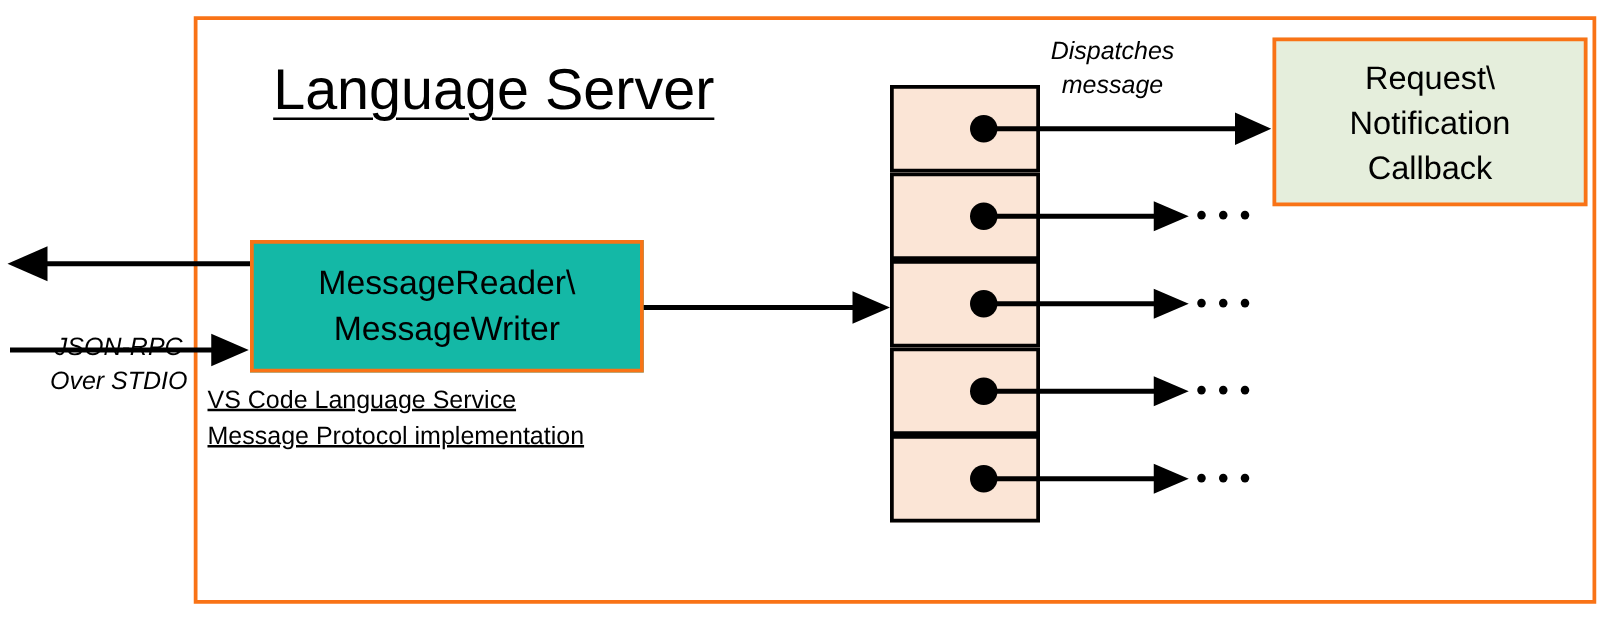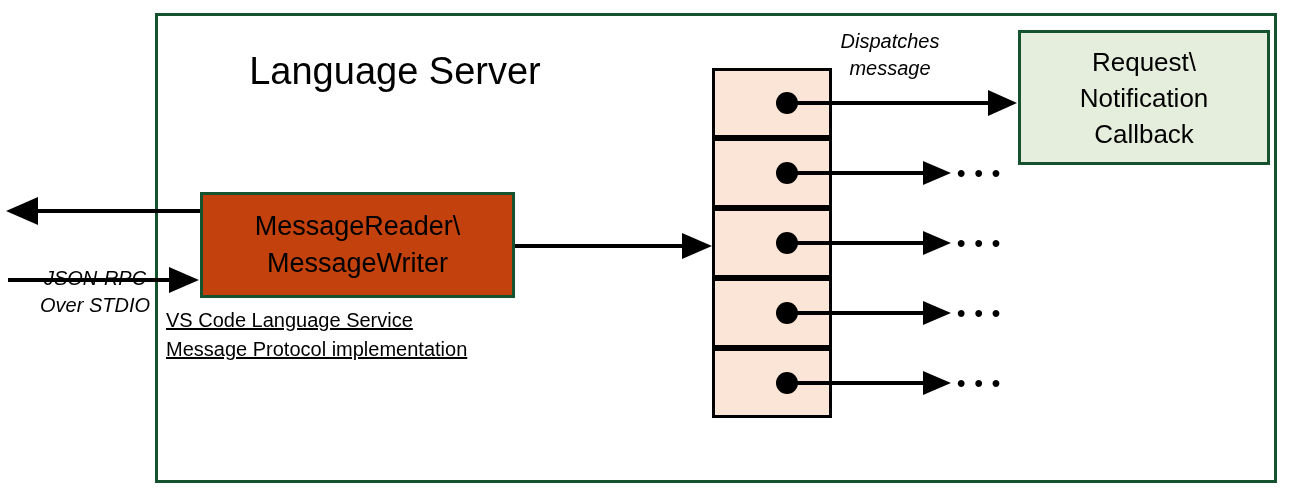--- a/index.html
+++ b/index.html
@@ -1,31 +1,31 @@
 <!DOCTYPE html>
 <html><head>
 <meta charset="utf-8">
 <style>
   html,body { margin:0; padding:0; background:#ffffff; }
   .canvas {
     position:relative; width:1291px; height:494px; background:#ffffff;
     font-family:"Liberation Sans", sans-serif; color:#000; overflow:hidden;
   }
   .abs { position:absolute; box-sizing:border-box; }
-  .box { position:absolute; box-sizing:border-box; border:3px solid #14532d;
+  .box { position:absolute; box-sizing:border-box; border:3px solid #f97316;
          display:flex; align-items:center; justify-content:center; text-align:center; }
   .pre { white-space:pre-line; }
   .outer-box { left:155px; top:13px; width:1122px; height:470px; background:#ffffff; }
   .title {
     left:195px; top:48px; width:400px; text-align:center;
-    font-size:38px; line-height:46px;
-    text-decoration-thickness:2px; text-underline-offset:7px;
+    font-size:46px; line-height:46px;
+    text-decoration:underline; text-decoration-thickness:2px; text-underline-offset:7px;
   }
   .reader-box { left:200px; top:192px; width:315px; height:106px;
-    background:#c2410c; font-size:27px; line-height:37px; }
+    background:#14b8a6; font-size:27px; line-height:37px; }
   .reader-caption { left:166px; top:306px; width:380px; text-align:left;
     font-size:20px; line-height:29px;text-decoration:underline; }
   .stdio-label { left:15px; top:221px; width:160px; text-align:center;
     font-style:italic; font-size:20px; line-height:27px;margin-top:44px; }
   .lookup-label { left:504px; top:156px; width:200px; text-align:center;
     font-style:italic; font-size:20px; line-height:31px; }
   .dispatches-label { left:810px; top:28px; width:160px; text-align:center;
     font-style:italic; font-size:20px; line-height:27px; }
   .cell { left:712px; width:120px; height:70px; background:#fbe5d6; border:3px solid #000; }
   .dispatch-caption { left:622px; top:426px; width:300px; text-align:center;

